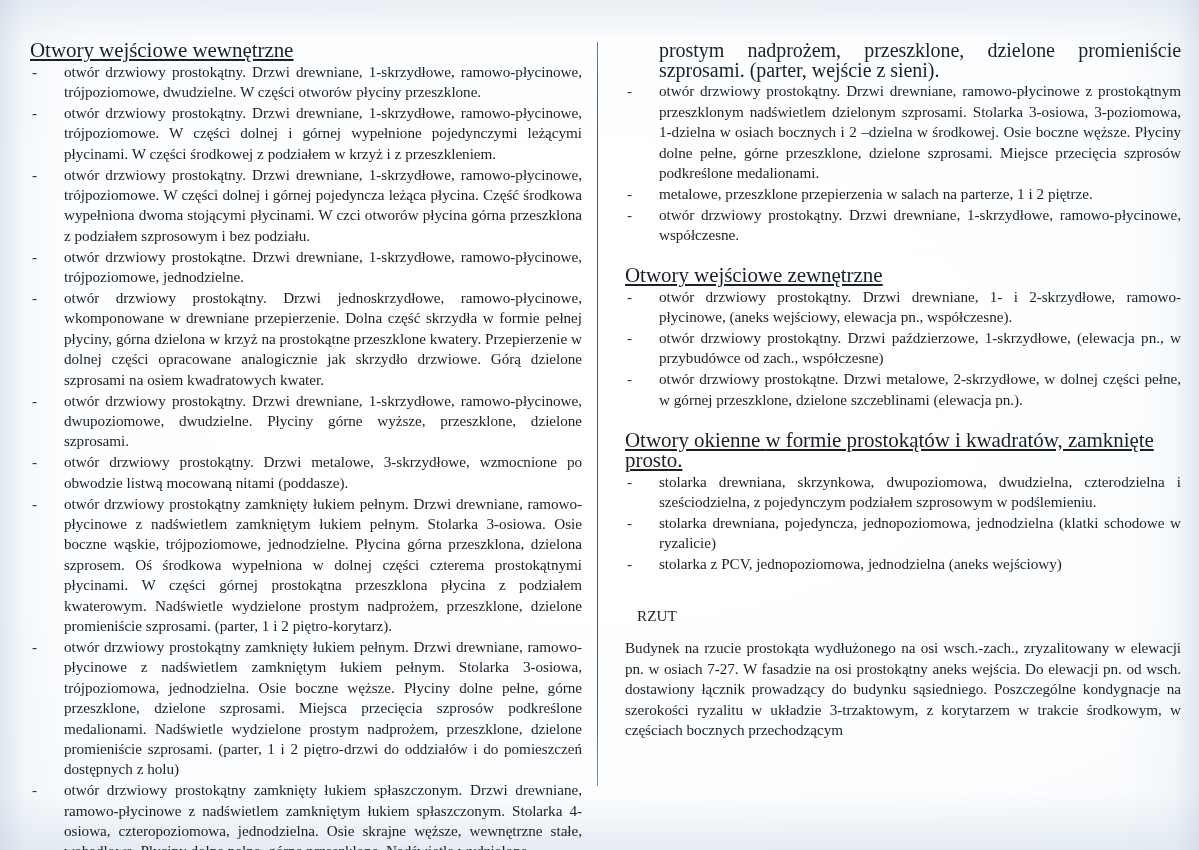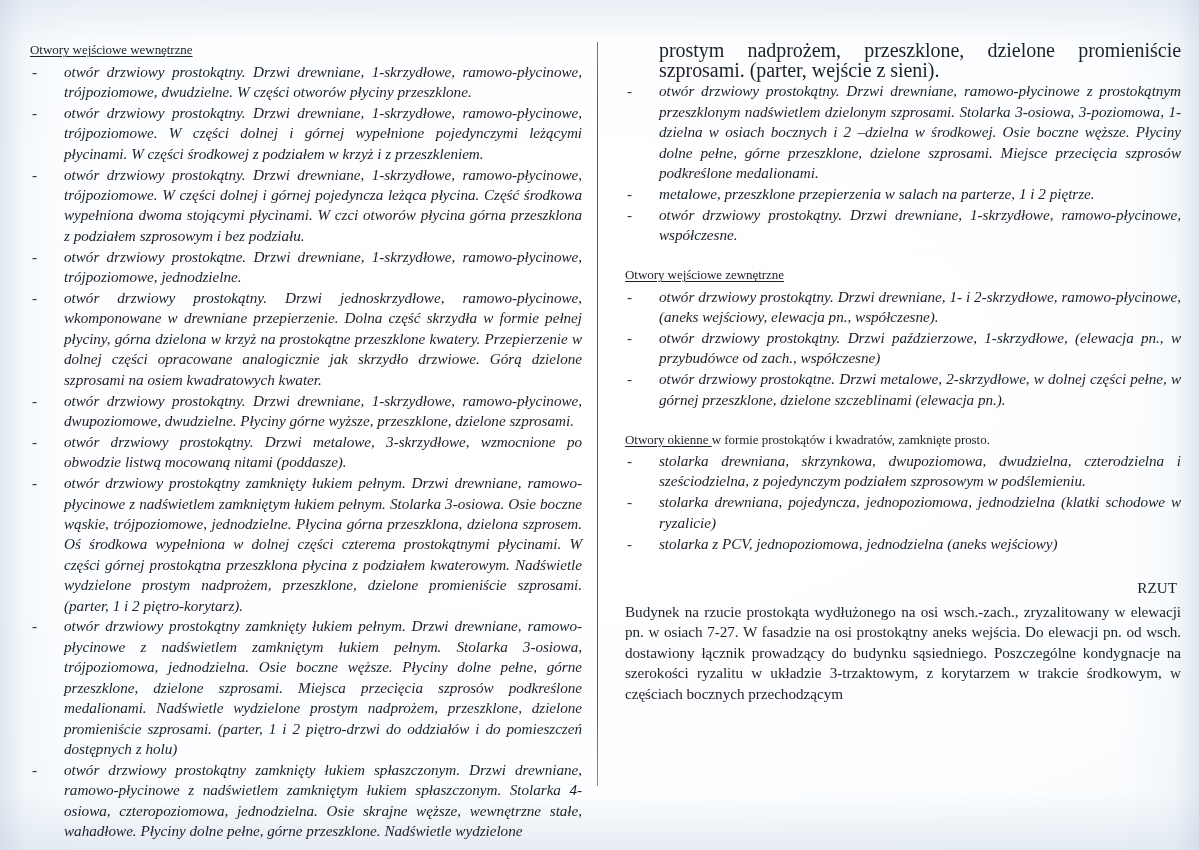--- a/index.html
+++ b/index.html
@@ -65,24 +65,25 @@
     height: 744px;
     background: linear-gradient(180deg,
         rgba(90,100,112,0.85) 0%,
         rgba(70,80,92,0.95) 12%,
         rgba(70,80,92,0.95) 88%,
         rgba(95,105,118,0.75) 100%);
   }
 
   
   .sec-head {
-    font-size: 13px;
+    font-size: 21px;
     line-height: 20.5px;
     margin: 0 0 1px 0;
     letter-spacing: -0.05px;
+    text-decoration: underline;
   }
   .sec-head .u {
     text-decoration: underline;
     text-underline-offset: 2px;
     text-decoration-thickness: 1px;
   }
 
   .blank { height: 19px; }
 
   ul.items {
@@ -93,21 +94,20 @@
   li.item {
     position: relative;
     padding-left: 34px;
     font-size: 15.2px;
     line-height: 20.4px;
     text-align: justify;
     text-justify: inter-word;
     margin: 0 0 0.5px 0;
     letter-spacing: -0.04px;
     word-spacing: 0.1px;
-    font-style: italic;
   }
   li.item::before {
     content: "-";
     position: absolute;
     left: 2px;
     top: 0;
     color: #2a2f38;
   }
   li.item > .txt {
     display: block;
@@ -118,22 +118,21 @@
     line-height: 20.4px;
     text-align: justify;
     text-justify: inter-word;
     margin: 0;
     letter-spacing: -0.04px;
   }
 
   .heading-plain {
     font-size: 15.2px;
     line-height: 20.4px;
-    margin: 4px;
-    text-align: right;
+    margin: 12px;
   }
 
   
   .cont {
     padding-left: 34px;
     font-size: 20px;
     line-height: 20.4px;
     text-align: justify;
     text-justify: inter-word;
     margin: 0 0 0.5px 0;

